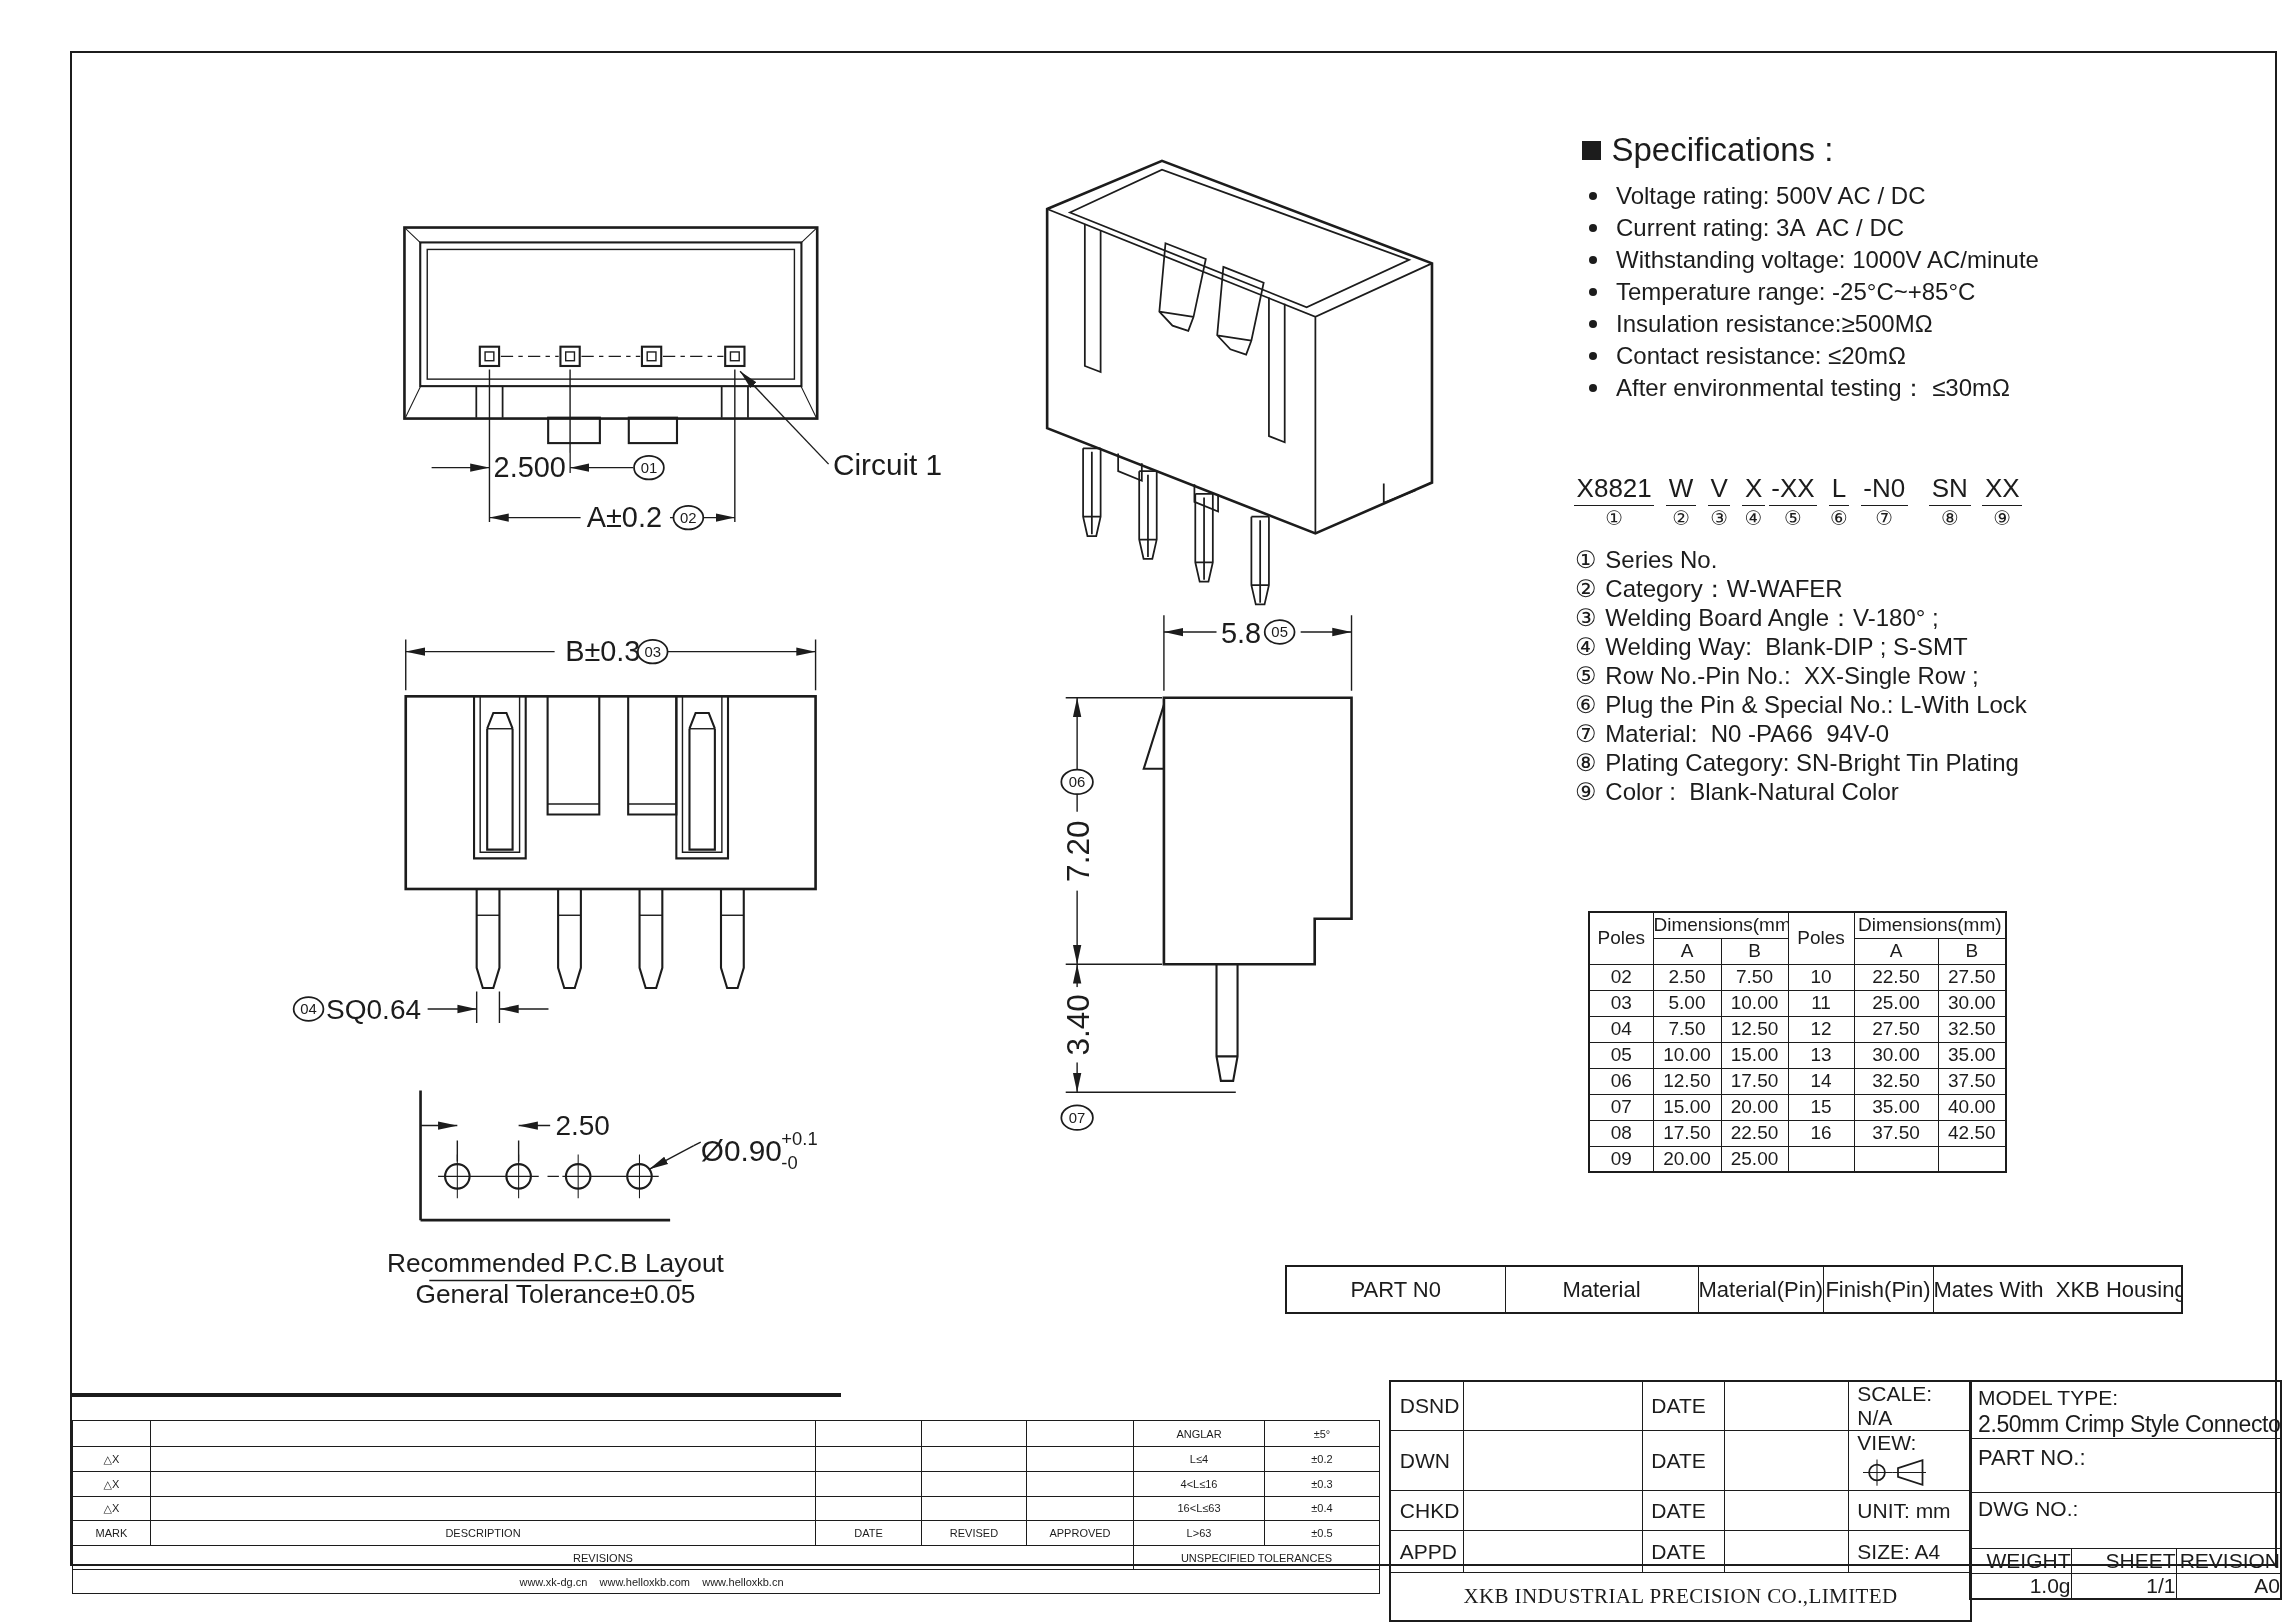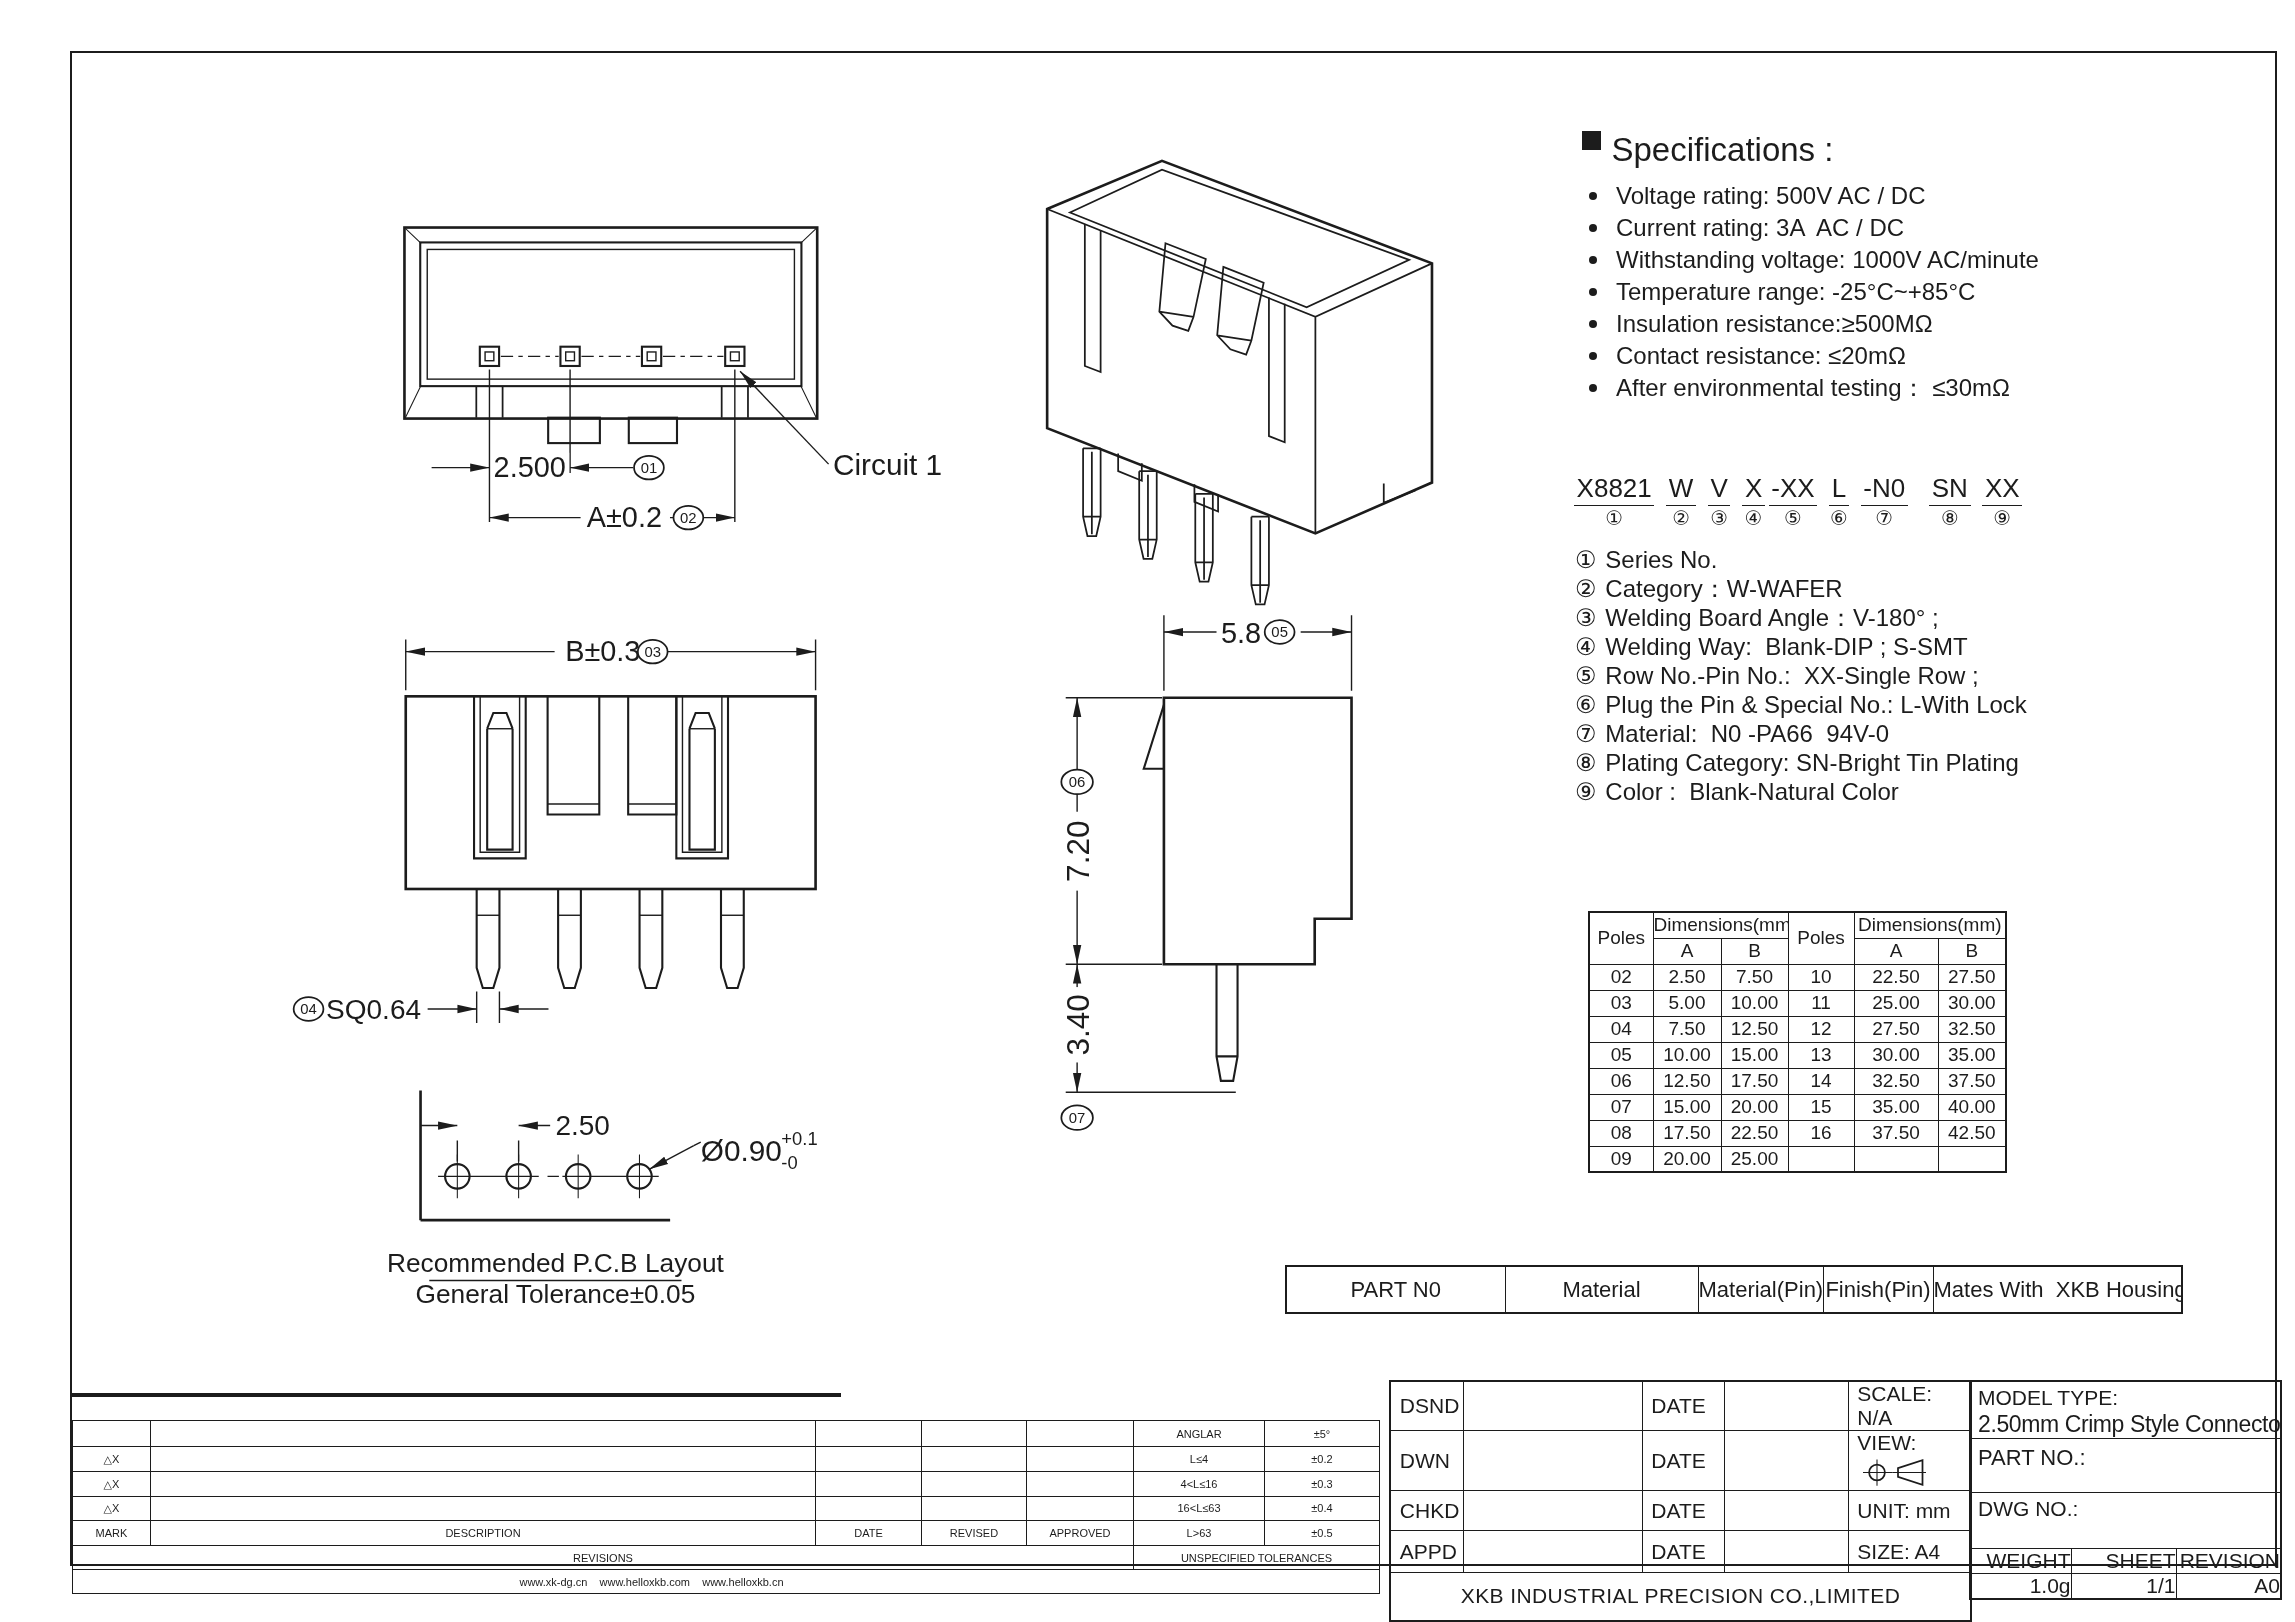--- a/index.html
+++ b/index.html
@@ -12,21 +12,21 @@
   svg .l3{stroke:#1c1c1c;stroke-width:3;fill:none;}
   svg .l25{stroke:#1c1c1c;stroke-width:2.4;fill:none;}
   svg .l2{stroke:#1c1c1c;stroke-width:2;fill:none;}
   svg .l15{stroke:#1c1c1c;stroke-width:1.6;fill:none;}
   svg .l1{stroke:#1c1c1c;stroke-width:1.2;fill:none;}
   svg text{fill:#1c1c1c;font-family:"Liberation Sans","DejaVu Sans",sans-serif;}
   svg .wbg{fill:#ffffff;stroke:none;}
   svg .mk{fill:#ffffff;stroke:#1c1c1c;stroke-width:2;}
   
   .spec{left:1582px;top:131px;width:701px;}
-  .spec-title{font-size:33px;display:flex;align-items:flex-start;gap:10.5px;margin-bottom:10.5px;}
+  .spec-title{font-size:33px;display:flex;align-items:center;gap:10.5px;margin-bottom:10.5px;}
   .spec-sq{width:19px;height:19px;background:#1c1c1c;display:inline-block;}
   .spec-item{font-size:24px;line-height:32px;display:flex;align-items:center;white-space:pre;}
   .spec-dot{width:8px;height:8px;border-radius:50%;background:#1c1c1c;display:inline-block;
             margin:0 19px 0 7px;flex:0 0 auto;}
   
   .code{left:1574px;top:473px;width:543px;white-space:nowrap;}
   .seg{display:inline-block;text-align:center;vertical-align:top;margin-right:8px;}
   .seg.tight{margin-right:0;}
   .seg.wide{margin-right:17.5px;}
   .seg-t{display:block;font-size:26px;border-bottom:1.8px solid #1c1c1c;padding:0 2.6px 0.9px 2.6px;}
@@ -43,21 +43,21 @@
   .dimtab td{font-size:19px;height:26px;}
   
   .parttab{left:1285px;top:1241px;}
   .parttab table{width:896px;border:2.6px solid #1c1c1c;}
   .parttab td{font-size:22px;height:47px;white-space:pre;}
   
   .tbl-left{left:1389px;top:1356px;}
   .tbl-left table{width:580px;border:2.6px solid #1c1c1c;}
   .tbl-left td{font-size:21px;}
   .tbl-left td.lab{text-align:left;padding-left:8.8px;}
-  .company{font-size:29px;letter-spacing:0.4px;}
+  .company{font-size:29px;letter-spacing:0.4px;font-family:Liberation Serif, serif;}
   .tbl-right{left:1969px;top:1356px;}
   .tbl-right table{width:311px;border:2.6px solid #1c1c1c;}
   .tbl-right td{font-size:21px;text-align:left;vertical-align:top;}
   .mt-label{font-size:21px;padding:3.5px 0 0 7px;}
   .mt-value{font-size:23px;padding:1.8px 0 0 7px;letter-spacing:-0.4px;white-space:nowrap;}
   .pn-label{font-size:22px;padding:5.3px 0 0 7px;}
   .dwg-cell{position:relative;height:100%;}
   .dwg-label{position:absolute;top:3.5px;left:7px;font-size:21px;}
   .wsr td{text-align:right;vertical-align:middle;}
   

